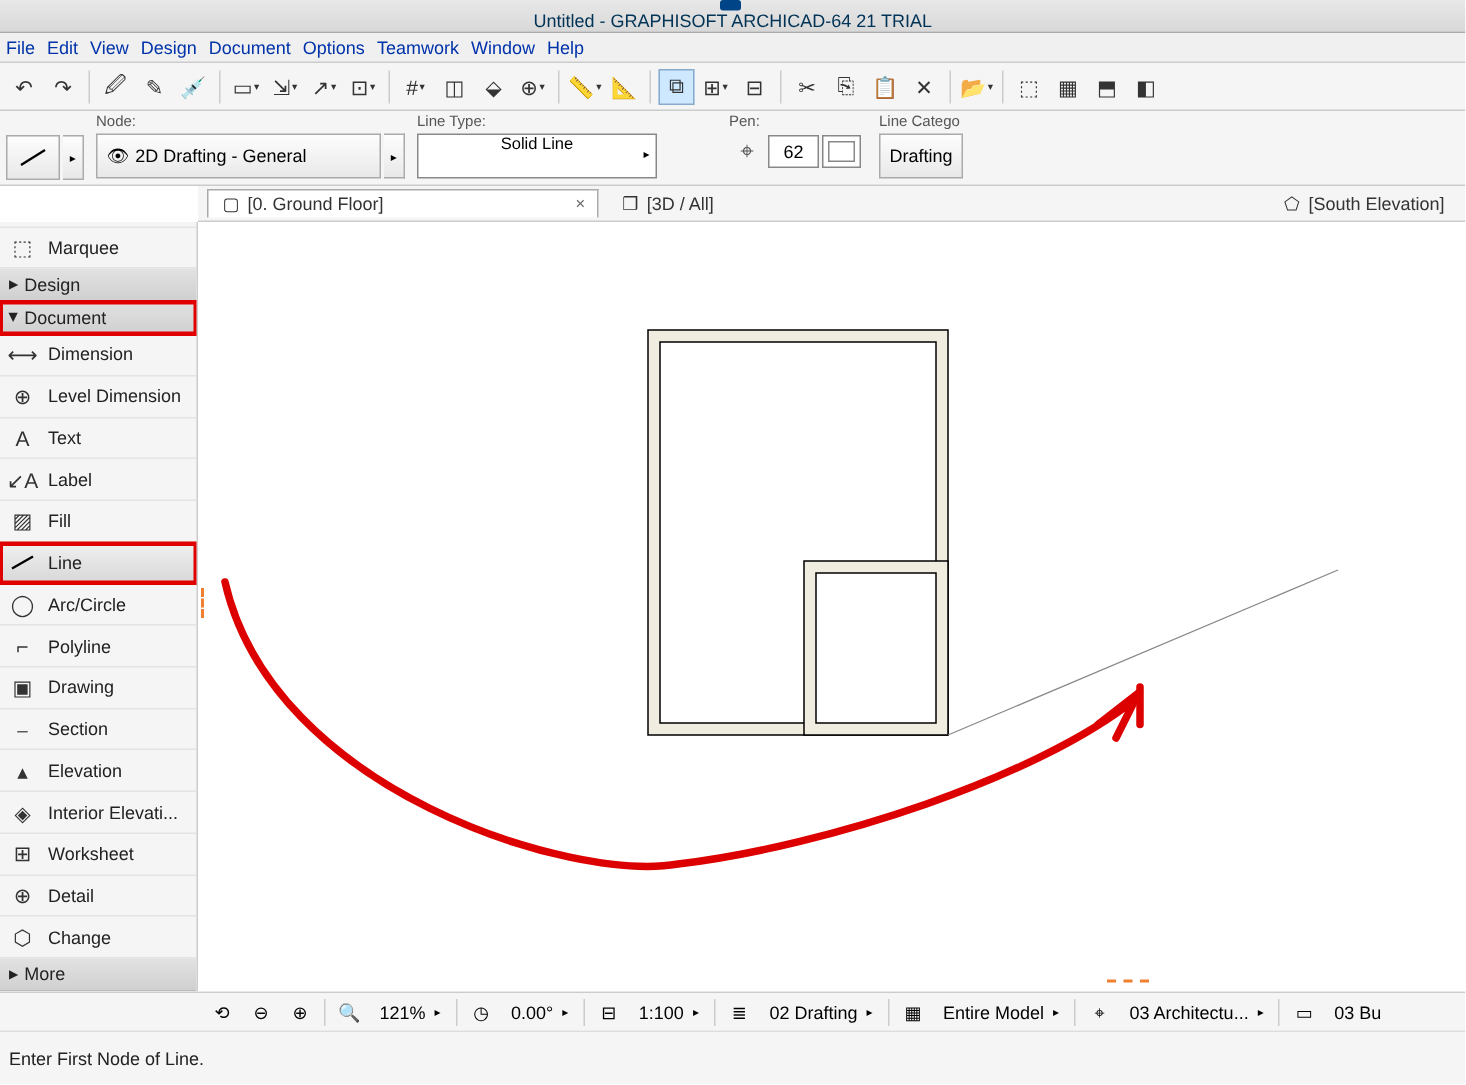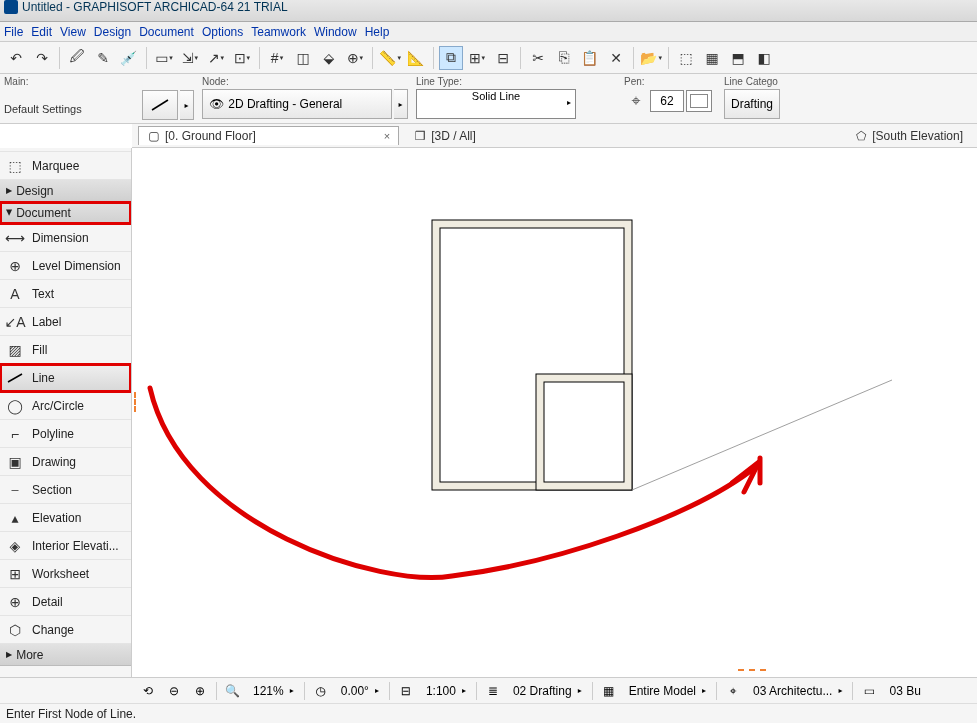--- a/index.html
+++ b/index.html
@@ -1,19 +1,19 @@
 <!DOCTYPE html>
 <html><head>
 <meta charset="utf-8">
 <style>
 * { margin: 0; padding: 0; box-sizing: border-box; font-family: "Segoe UI", Tahoma, sans-serif; }
 body { width: 977px; height: 723px; overflow: hidden; background: #fff; display: flex; flex-direction: column; font-size: 12px; }
 
 
-.titlebar { height: 22px; background: linear-gradient(to bottom, #e8e8e8, #d8d8d8); display: flex; align-items: flex-start; padding: 0 4px; border-bottom: 1px solid #aaa; }
+.titlebar { height: 22px; background: linear-gradient(to bottom, #e8e8e8, #d8d8d8); display: flex; align-items: center; padding: 0 4px; border-bottom: 1px solid #aaa; flex-direction: column; }
 .titlebar .logo { width: 14px; height: 14px; background: #004488; border-radius: 2px; margin-right: 4px; }
 .titlebar span { color: #003355; font-size: 12px; }
 
 
 .menubar { height: 20px; background: #f0f0f0; display: flex; align-items: center; border-bottom: 1px solid #ccc; }
 .menubar div { padding: 2px 4px; color: #0033aa; font-size: 12px; cursor: pointer; }
 
 
 .maintoolbar { height: 32px; background: #f5f5f5; border-bottom: 1px solid #ccc; display: flex; align-items: center; padding: 0 4px; gap: 2px; }
 .tbtn { width: 24px; height: 24px; border: 1px solid transparent; display: flex; align-items: center; justify-content: center; font-size: 14px; color: #333; cursor: pointer; }
@@ -61,21 +61,21 @@
 .watermark { position: absolute; left: 10px; top: 14px; font-size: 12px; color: #777; }
 .marker1 { position: absolute; left: 2px; top: 244px; width: 6px; height: 20px; border-left: 2px dashed #f08030; }
 .marker2 { position: absolute; left: 606px; top: -2px; width: 28px; height: 4px; border-top: 2px dashed #f08030; }
 .marker3 { position: absolute; left: 606px; bottom: 4px; width: 28px; height: 4px; border-top: 2px dashed #f08030; }
 
 
 .statusbar { height: 26px; background: #f5f5f5; border-top: 1px solid #ccc; display: flex; align-items: center; padding: 0 6px; font-size: 12px; gap: 6px; }
 .sb-item { display: flex; align-items: center; gap: 4px; padding: 0 4px; }
 .sb-sep { width: 1px; height: 18px; background: #ccc; }
 .sb-btn { width: 20px; height: 20px; display: flex; align-items: center; justify-content: center; cursor: pointer; }
-.promptbar { height: 20px; background: #f5f5f5; border-top: 1px solid #ddd; display: flex; align-items: center; padding: 0 6px; font-size: 12px; color: #222; }
+.promptbar { height: 36px; background: #f5f5f5; border-top: 1px solid #ddd; display: flex; align-items: center; padding: 0 6px; font-size: 12px; color: #222; }
 
 
 .geom-btn { width: 30px; height: 30px; border: 1px solid #aaa; background: linear-gradient(to bottom,#fdfdfd,#e8e8e8); display: flex; align-items: center; justify-content: center; cursor: pointer; }
 .geom-btn.active { background: linear-gradient(to bottom,#f0f0f0,#d0d0d0); border-color: #888; }
 
 .default-settings { font-size: 11px; color: #333; padding-top: 14px; }
 </style>
 </head>
 <body>
 
@@ -128,24 +128,20 @@
   <div class="tsep"></div>
   <div class="tbtn">📂<span class="dd">▾</span></div>
   <div class="tsep"></div>
   <div class="tbtn">⬚</div>
   <div class="tbtn">▦</div>
   <div class="tbtn">⬒</div>
   <div class="tbtn">◧</div>
 </div>
 
 <div class="infobar">
-  <div class="infogroup" style="width:130px">
-    <div class="infolabel">Main:</div>
-    <div class="default-settings">Default Settings</div>
-  </div>
   <div class="infogroup">
     <div style="height:14px"></div>
     <div class="infobody">
       <div class="btn-flat" style="width:36px">
         <svg width="22" height="16">
             <line x1="3" y1="13" x2="19" y2="3" stroke="#000" stroke-width="1.5"></line>
           </svg>
       </div>
       <div class="btn-arrow">▸</div>
     </div>

